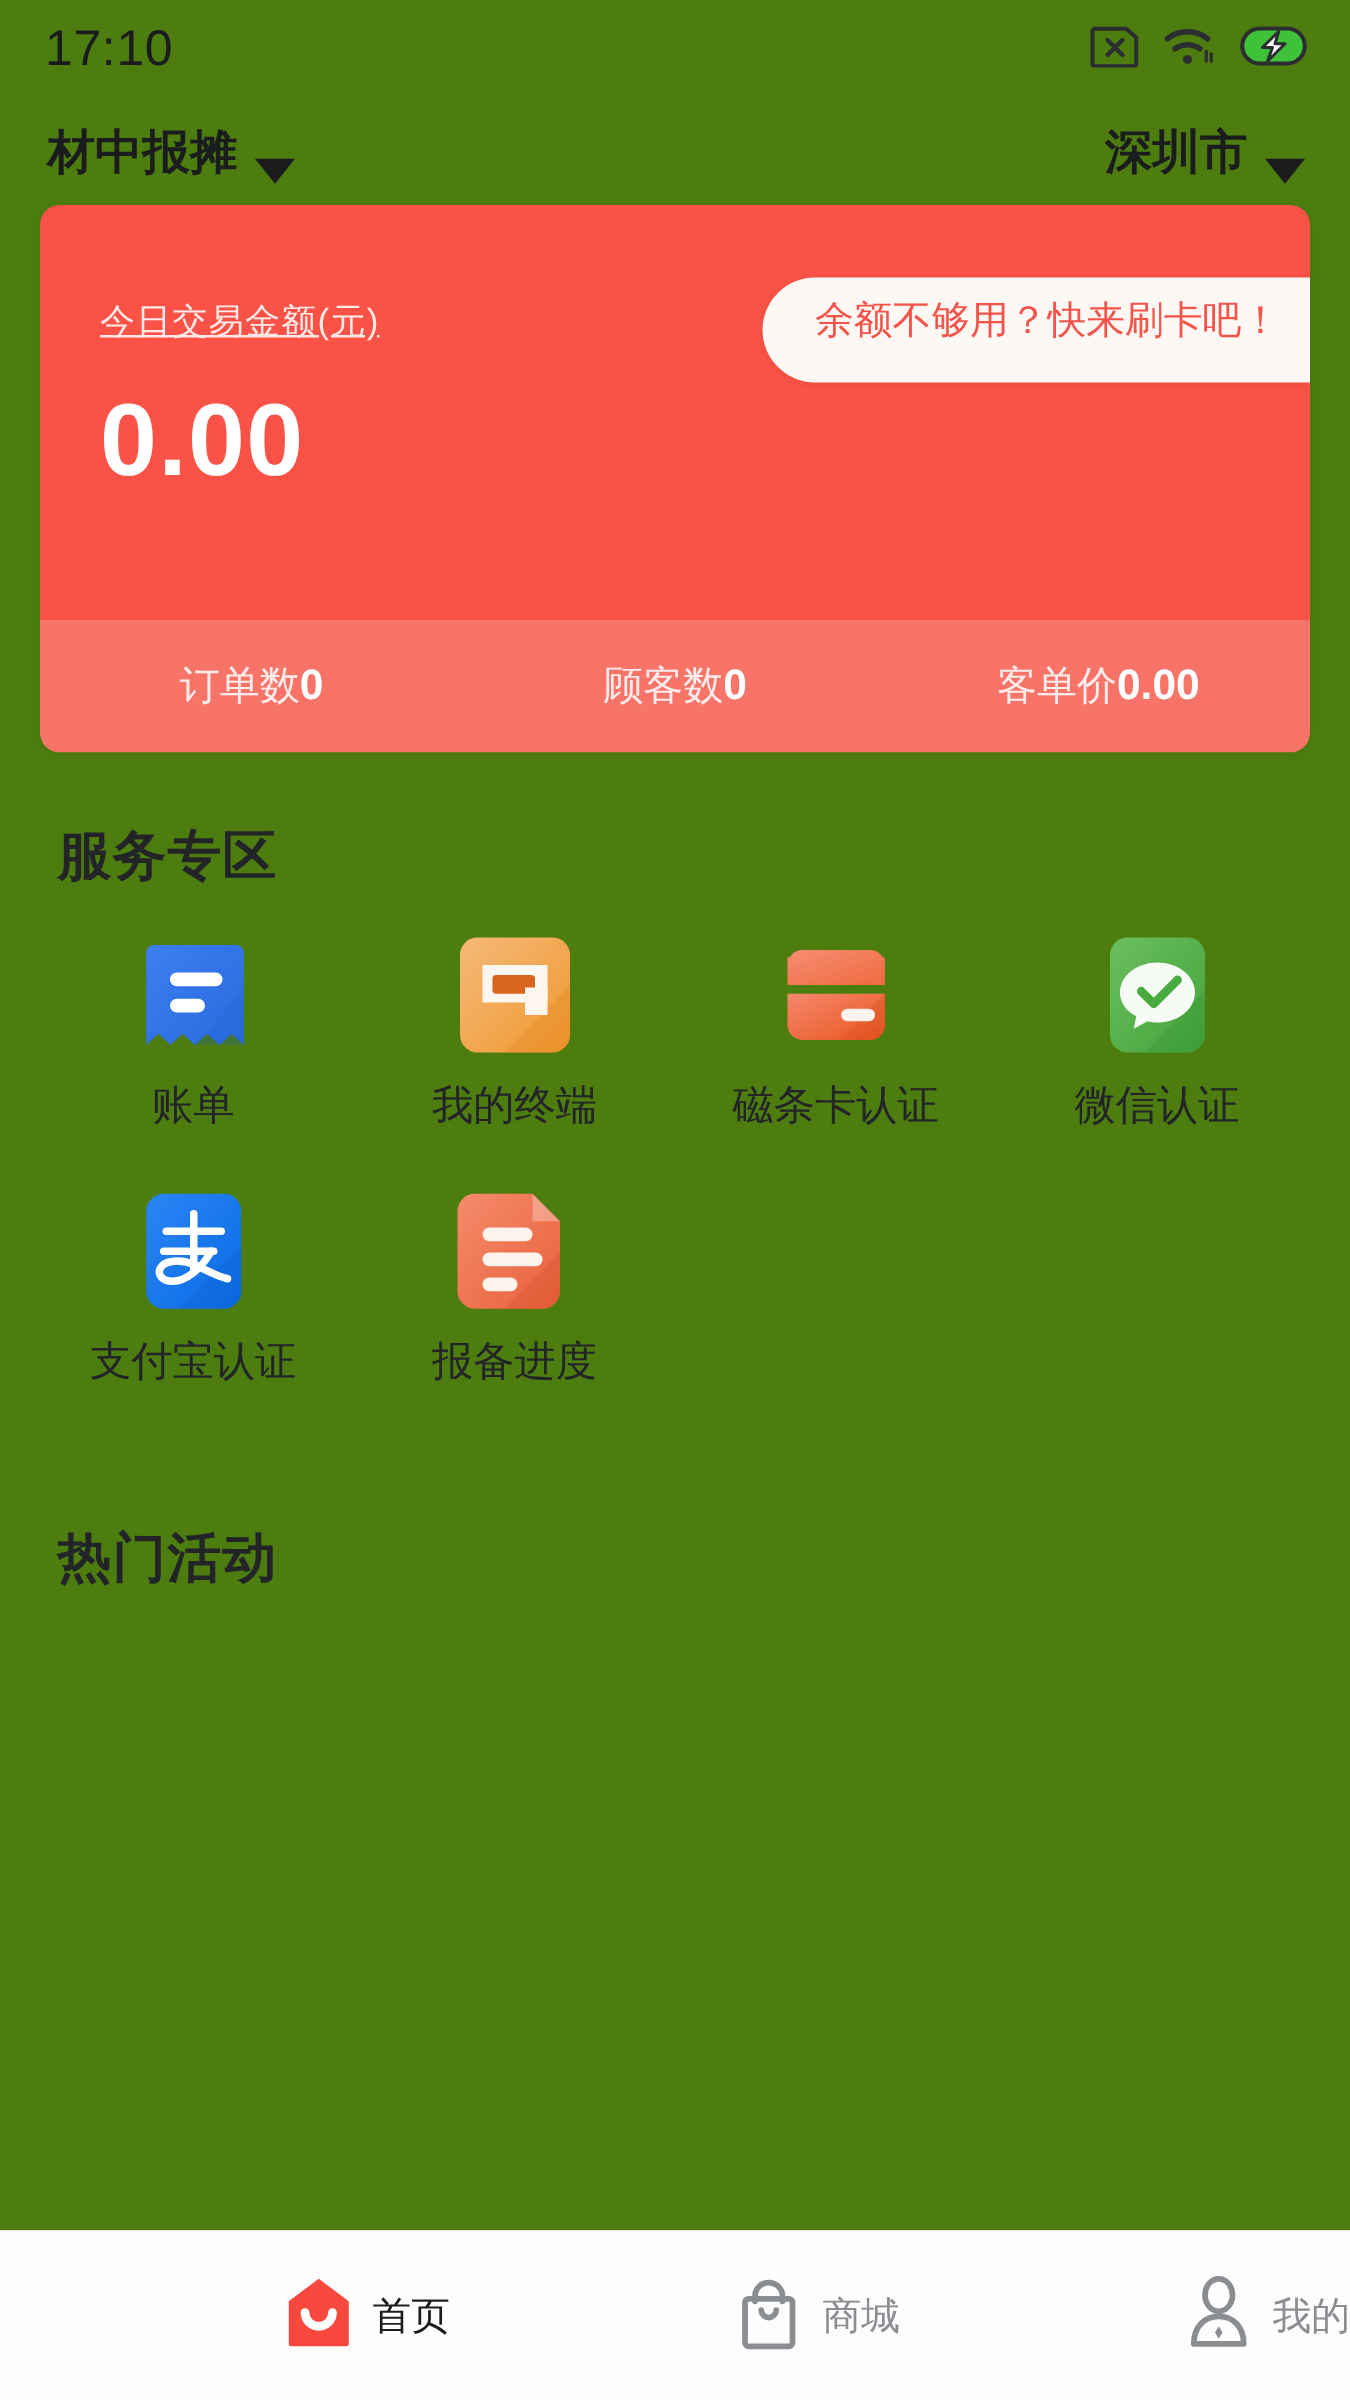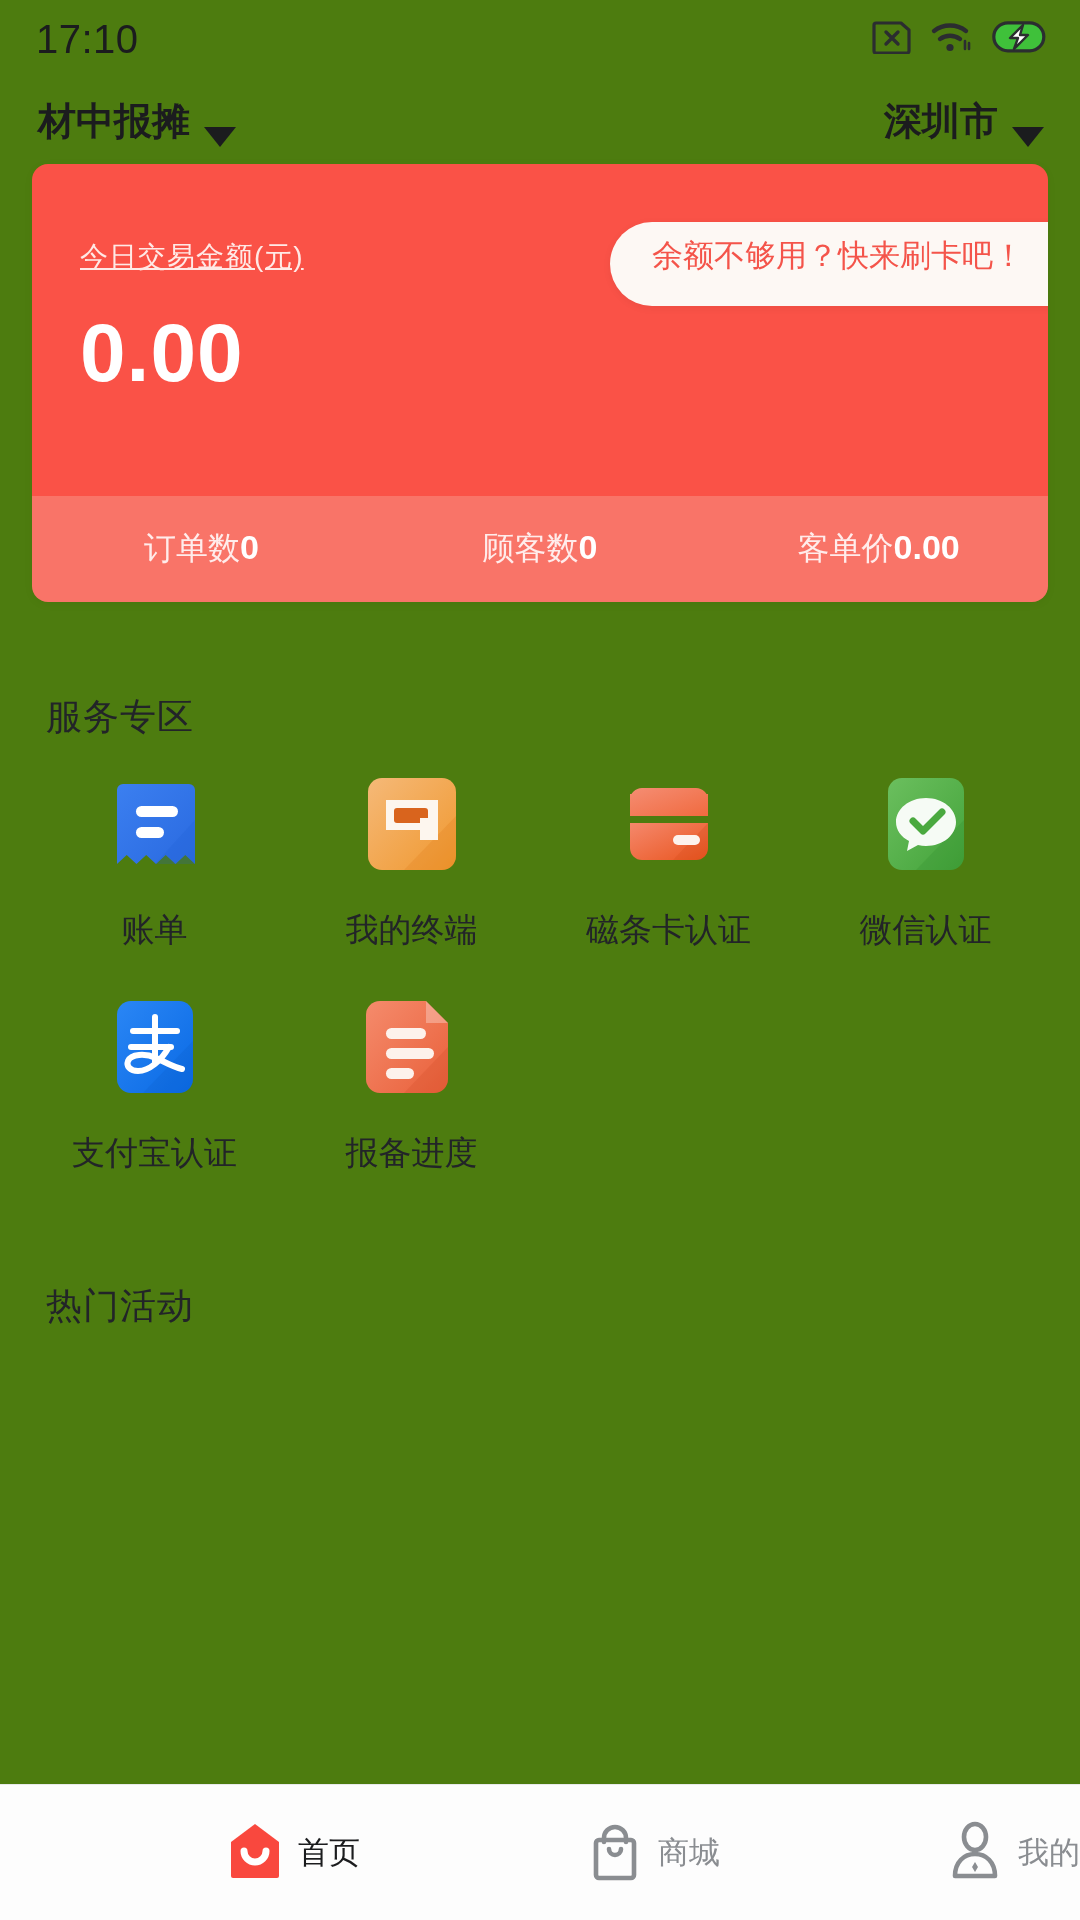--- a/index.html
+++ b/index.html
@@ -28,28 +28,28 @@
   .card-label { font-size:28px; color:#ffe9e6; letter-spacing:1px;text-decoration:underline; }
   .card-amount { font-size:82px; color:#ffffff; font-weight:700; letter-spacing:1px; margin-top:30px; }
   .promo { position:absolute; right:-10px; top:58px; background:#fdf8f4; border-radius:46px 0 0 46px; height:84px; display:flex; align-items:center; padding:0 34px 16px 42px; box-shadow:0 2px 8px rgba(0,0,0,.06); }
   .promo span { font-size:31px; color:#f4544a; white-space:nowrap; }
   .card-stats { background:#f97468; height:106px; display:flex; align-items:center; }
   .stat { flex:1; display:flex; align-items:baseline; justify-content:center; }
   .stat-label { font-size:32px; color:#ffeceb; }
   .stat-value { font-size:34px; color:#ffffff; font-weight:700; }
 
   
-  .section-title { font-size:36px; color:#222428; font-weight:400; padding:91px 0 12px 46px; letter-spacing:1px; }
+  .section-title { font-size:43px; color:#222428; font-weight:700; padding:54px 0 12px 46px; letter-spacing:1px; }
   .section-title.hot { padding-top:64px; }
 
   
   .grid { display:flex; flex-wrap:wrap; padding:18px 26px 0 26px; }
   .grid-item { width:25%; display:flex; flex-direction:column; align-items:center; margin-bottom:42px; }
   .icon-box { width:104px; height:104px; border-radius:16px; position:relative; overflow:hidden; display:flex; align-items:center; justify-content:center; }
-  .grid-label { margin-top:32px; font-size:33px; color:#222428; }
+  .grid-label { margin-top:14px; font-size:33px; color:#222428; }
 
   
   .spacer { flex:1 1 auto; }
   .tabbar { flex:0 0 136px; background:#fdfdfd; border-top:1px solid #e8e9eb; display:flex; align-items:center; }
   .tab { flex:1; display:flex; flex-direction:row; align-items:center; justify-content:flex-end; gap:10px; }
   .tab-label { font-size:31px; color:#8a8d91; }
   .tab.active .tab-label { color:#1b1c1e; }
 </style>
 </head>
 <body>

